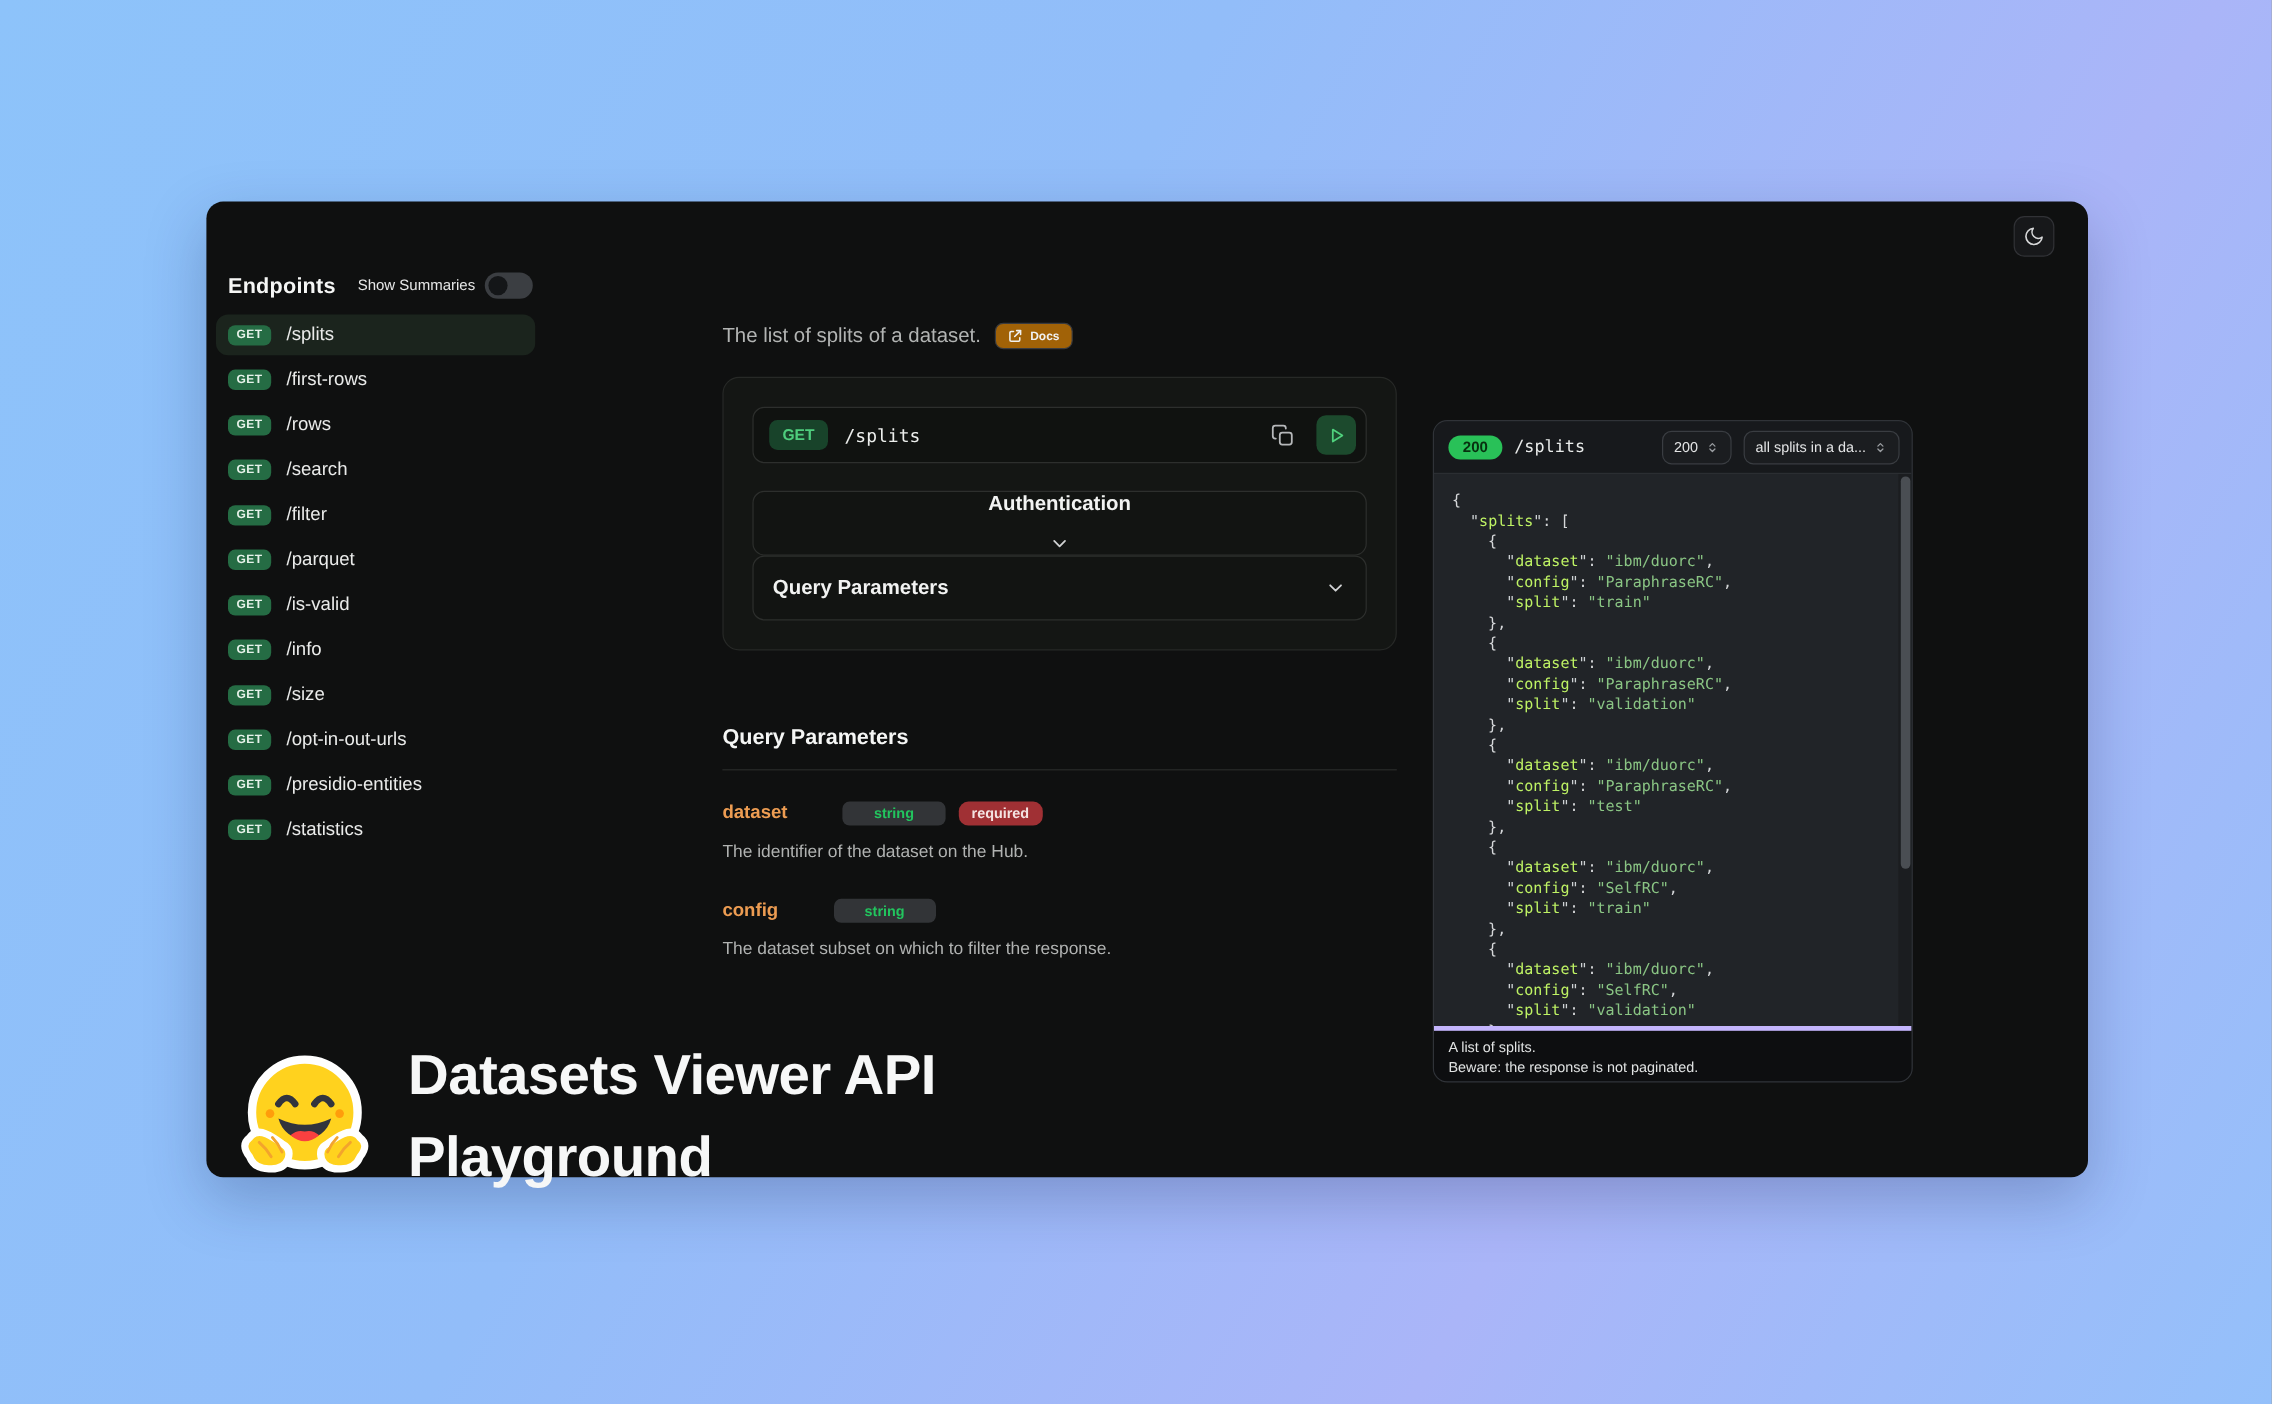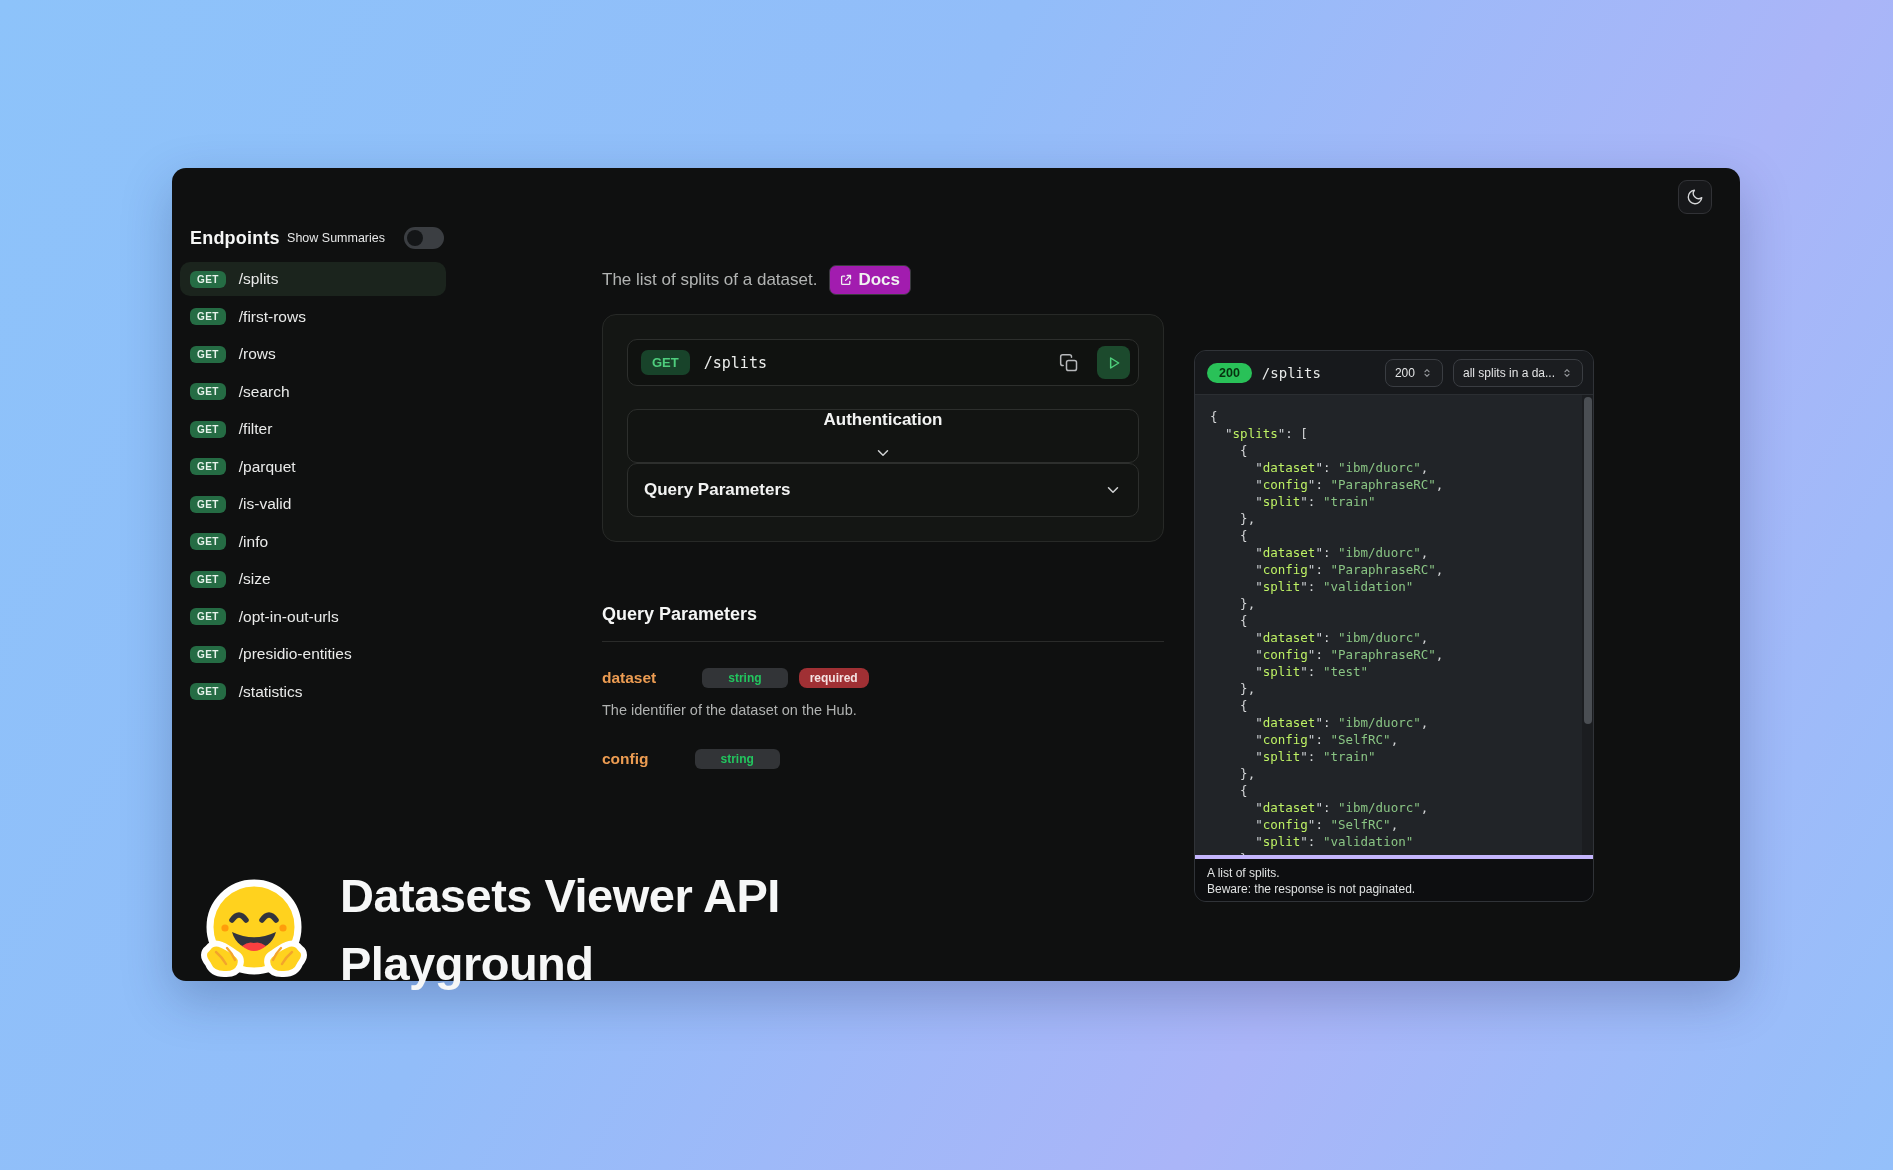--- a/index.html
+++ b/index.html
@@ -16,43 +16,43 @@
   
   .moon-btn {
     position:absolute; top:12px; right:28px; width:34px; height:34px;
     border-radius:9px; border:1px solid #313236; background:#17181a;
     display:flex; align-items:center; justify-content:center; cursor:pointer;
   }
   
   .sidebar { position:absolute; left:8px; top:56px; width:266px; }
   .sb-head { display:flex; align-items:center; justify-content:space-between; padding:0 2px 0 10px; height:28px; }
   .sb-title { font-size:18px; font-weight:bold; color:#f5f6f5; letter-spacing:.2px; }
-  .sb-right { display:flex; align-items:center; gap:19px; }
+  .sb-right { display:flex; align-items:center; gap:8px; }
   .sb-sum { font-size:12.5px; color:#e6e7e7; }
   .toggle { width:40px; height:22px; border-radius:11px; background:#3b3e42; position:relative; cursor:pointer; flex:none; }
   .toggle .knob { position:absolute; left:3px; top:3px; width:16px; height:16px; border-radius:50%; background:#141618; }
   .ep-list { margin-top:10px; }
   .ep-item {
     height:34px; margin-bottom:3.5px; display:flex; align-items:center; gap:13px;
     padding:0 10px; border-radius:10px; cursor:pointer;
   }
   .ep-item.active { background:#1b241d; }
   .get-badge {
     background:#256c44; color:#e6f2ea; font-size:10px; font-weight:bold;
     letter-spacing:.4px; padding:3px 7px; border-radius:6px; flex:none;
   }
   .ep-path { font-size:15.5px; color:#eaebea; }
   
   .main { position:absolute; left:430px; top:85px; width:562px; }
   .h1 { font-size:28px; line-height:30px; font-weight:bold; color:#ffffff; letter-spacing:.2px; }
   .desc-row { margin-top:14px; display:flex; align-items:center; gap:12px; height:26px; }
   .desc { font-size:17px; color:#b2b4b3; }
   .docs-btn {
-    display:flex; align-items:center; gap:6px; background:#a21caf; border:1px solid #3a3b3e;
-    border-radius:7px; padding:4px 10px; color:#f0f1f1; font-size:17px; font-weight:bold; cursor:pointer;
+    display:flex; align-items:center; gap:6px; background:#a16207; border:1px solid #3a3b3e;
+    border-radius:7px; padding:4px 10px; color:#f0f1f1; font-size:10px; font-weight:bold; cursor:pointer;
   }
   .req-card {
     margin-top:21px; background:#141614; border:1px solid #272927; border-radius:14px; padding:24px;
   }
   .req-row {
     height:47px; background:#101210; border:1px solid #2d2f2d; border-radius:10px;
     display:flex; align-items:center; padding:0 8px 0 13px; gap:14px;
   }
   .method-badge { background:#18432a; color:#4ecd7d; font-size:13px; font-weight:bold; padding:5px 11px; border-radius:7px; flex:none; }
   .req-path { font-family:"DejaVu Sans Mono", monospace; font-size:15px; color:#eceeec; flex:1; }
@@ -245,20 +245,21 @@
           <div class="param-row">
             <span class="param-name">dataset</span>
             <span class="type-badge">string</span>
             <span class="req-badge">required</span>
           </div>
           <div class="param-desc">The identifier of the dataset on the Hub.</div>
           <div class="param-row second">
             <span class="param-name">config</span>
             <span class="type-badge">string</span>
           </div>
+          <div class="param-desc">The dataset subset on which to filter the response.</div>
         </div>
     </div>
   </div>
 
   <div class="resp">
     <div class="resp-head">
       <span class="status-badge">200</span>
       <span class="resp-path">/splits</span>
       <span class="select-pill">
         <span>200</span>

